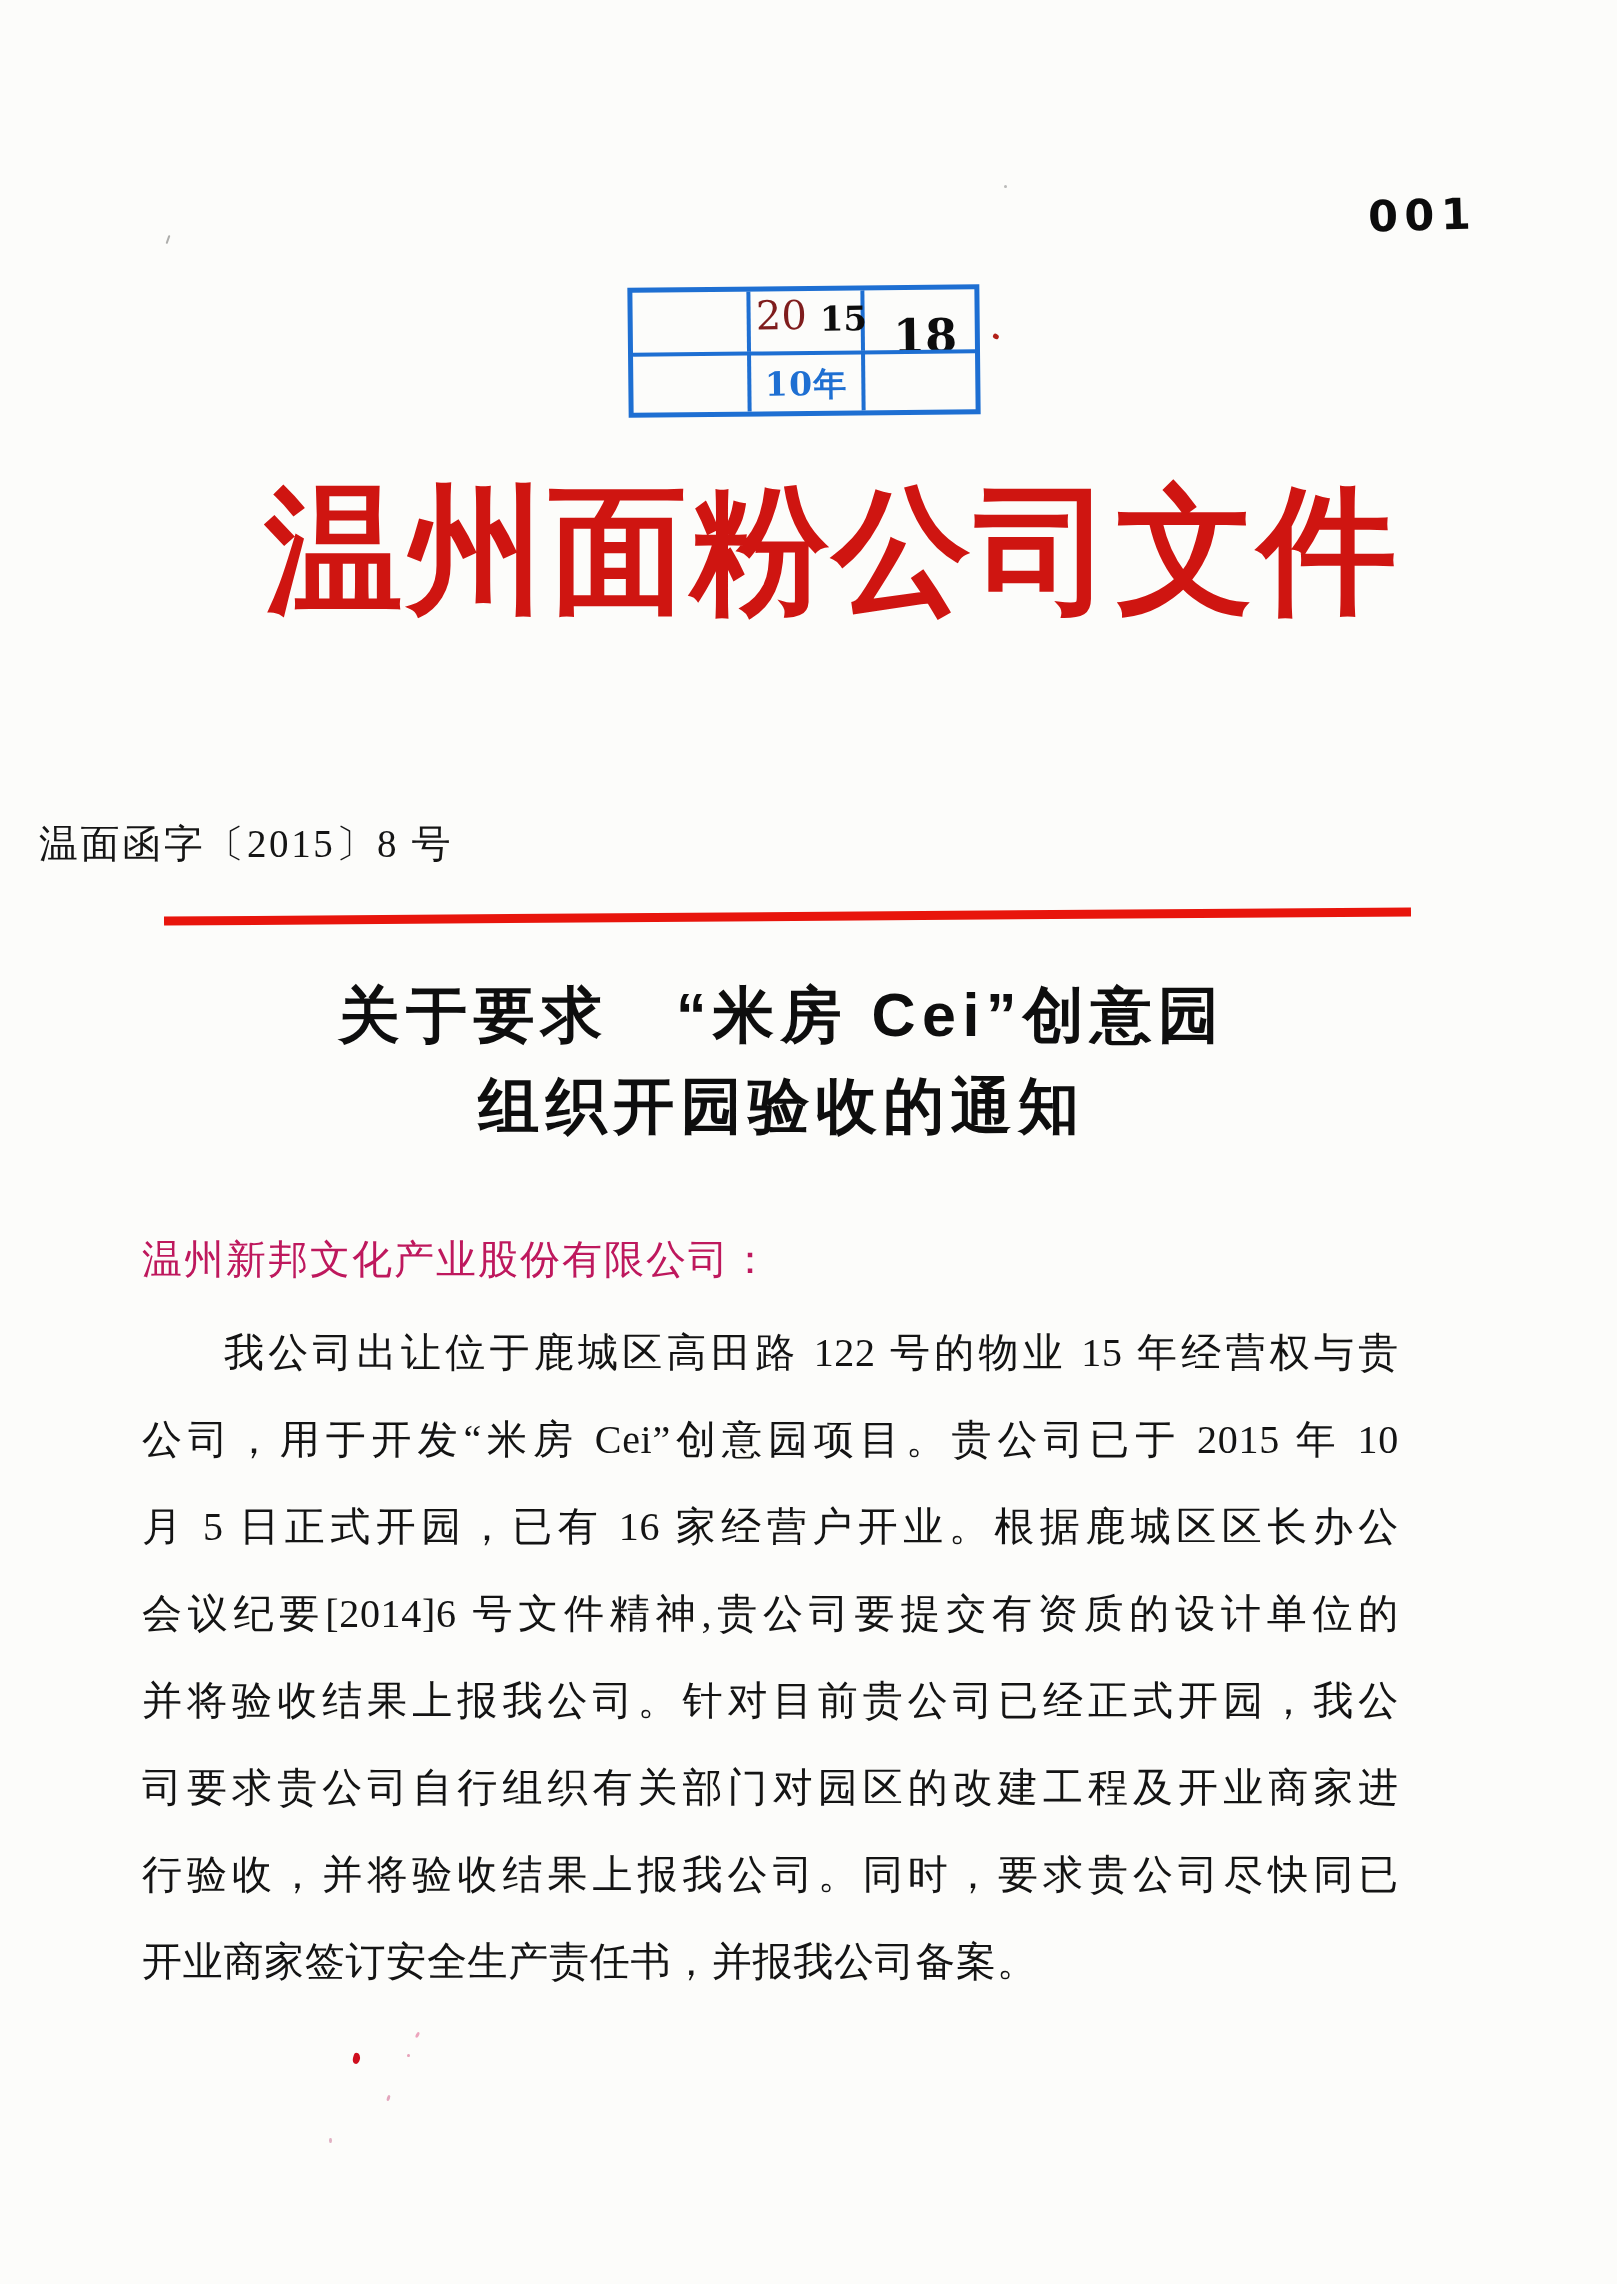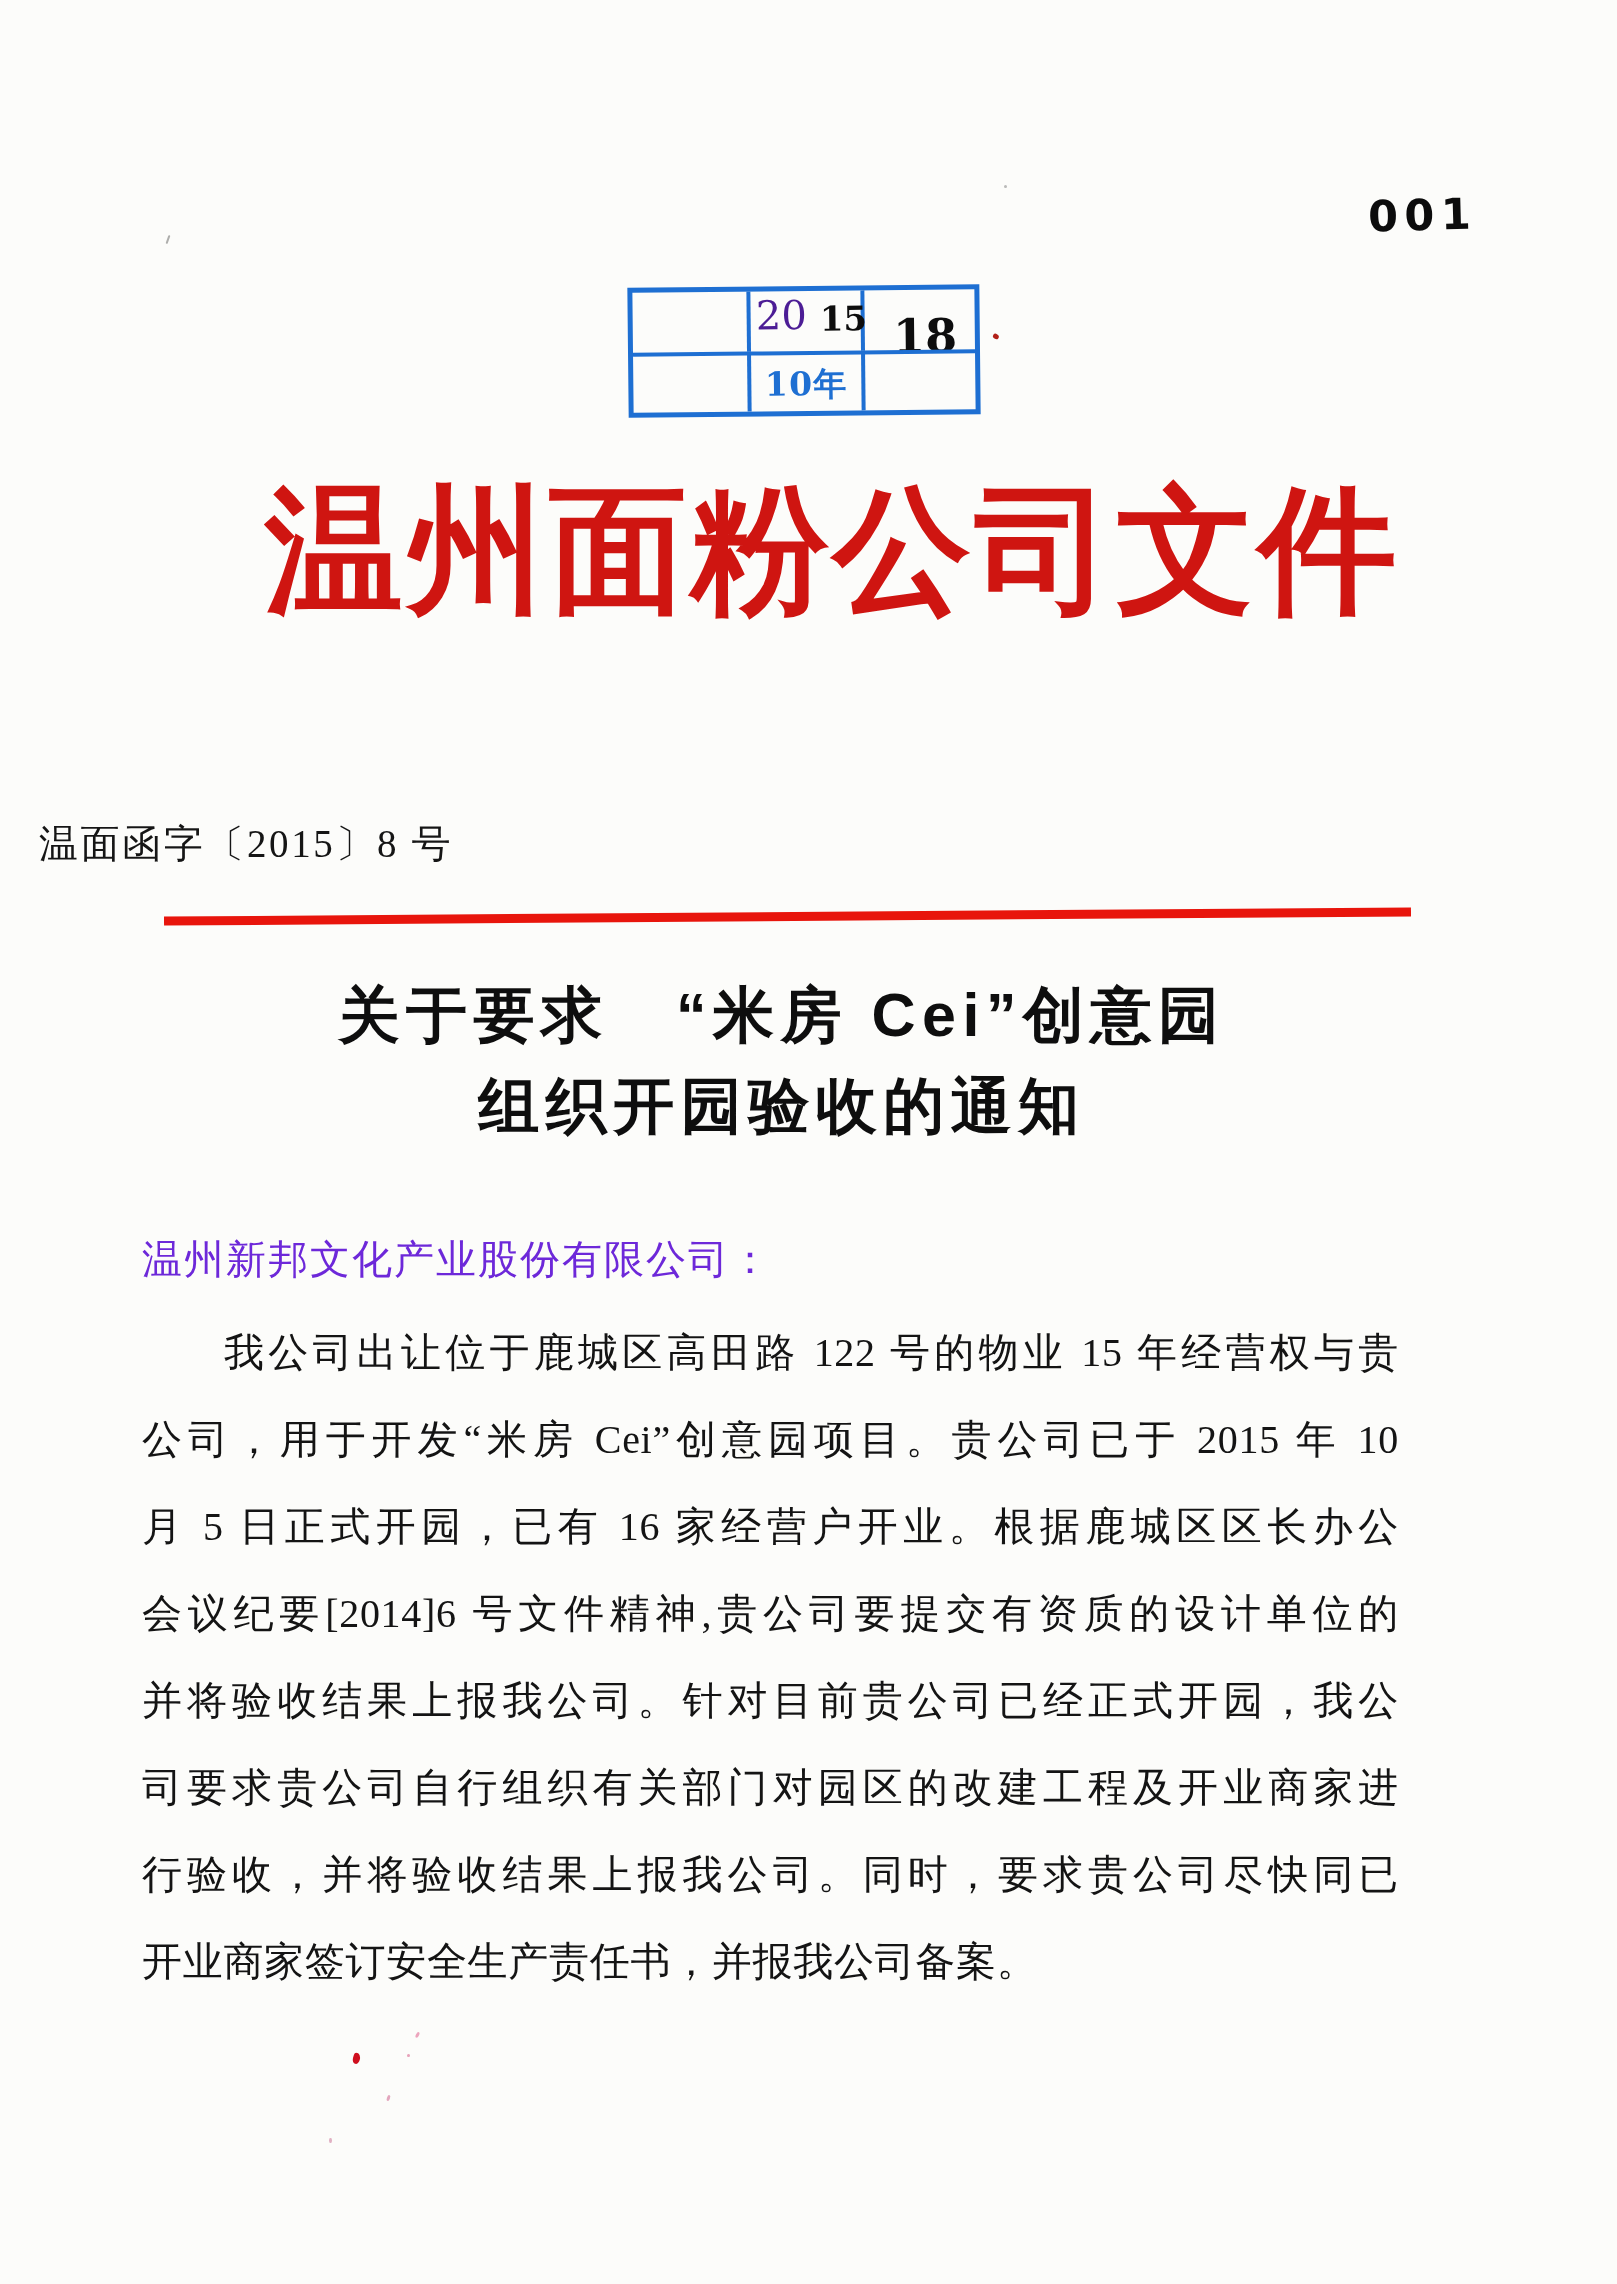--- a/index.html
+++ b/index.html
@@ -47,21 +47,21 @@
     box-sizing: border-box;
     overflow: visible;
   }
   .stamp .cell.bl { border-left: 4.6px solid #1e6fd2; }
   .stamp .cell.bt { border-top: 4.6px solid #1e6fd2; }
   .stamp-year-printed {
     position: absolute;
     left: 5.2px; top: 1.3px;
     font-family: "DejaVu Serif", serif;
     font-size: 40px;
-    color: #4c1d95;
+    color: #7f1d1d;
   }
   .stamp-year-written {
     position: absolute;
     right: -6.5px; top: 7.8px;
     font-family: "DejaVu Serif", serif;
     font-weight: 700;
     font-size: 34px;
     color: #0d0d0d;
     z-index: 2;
   }
@@ -140,21 +140,21 @@
   }
 
   
   .salutation {
     position: absolute;
     left: 142px; top: 1237px;
     width: 1257px;
     font-size: 40px;
     line-height: 46px;
     letter-spacing: 2px;
-    color: #6d28d9;
+    color: #be185d;
   }
   .body-block {
     position: absolute;
     left: 142px; top: 1309px;
     width: 1257px;
     font-size: 40px;
     color: #141414;
   }
   .body-line {
     height: 87px;

